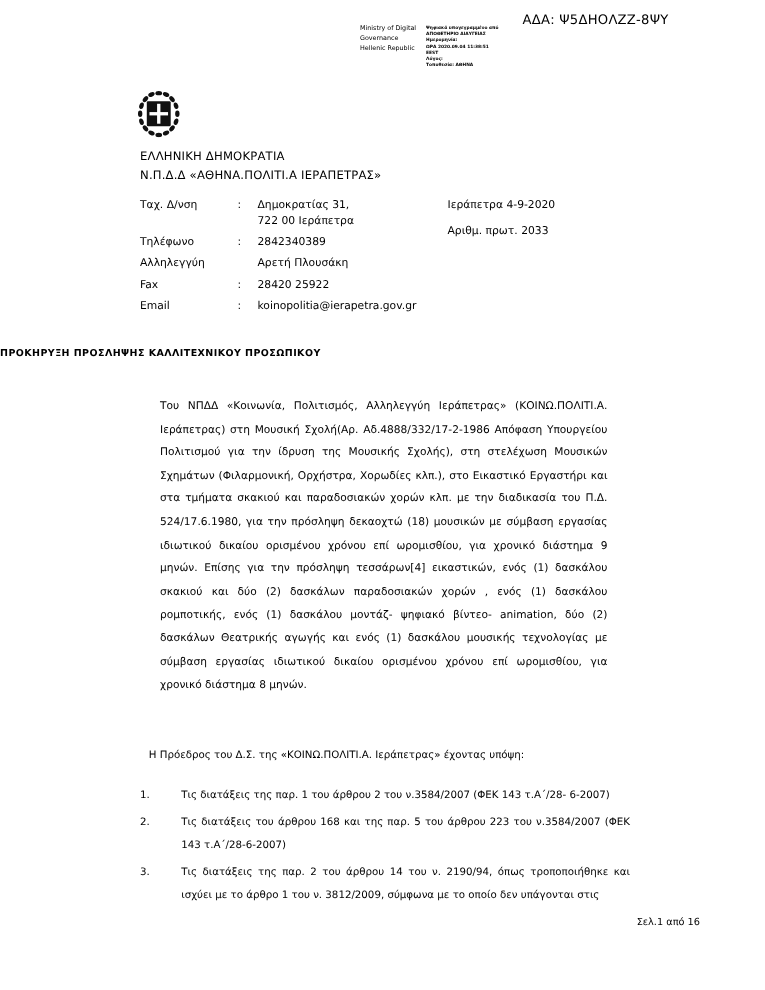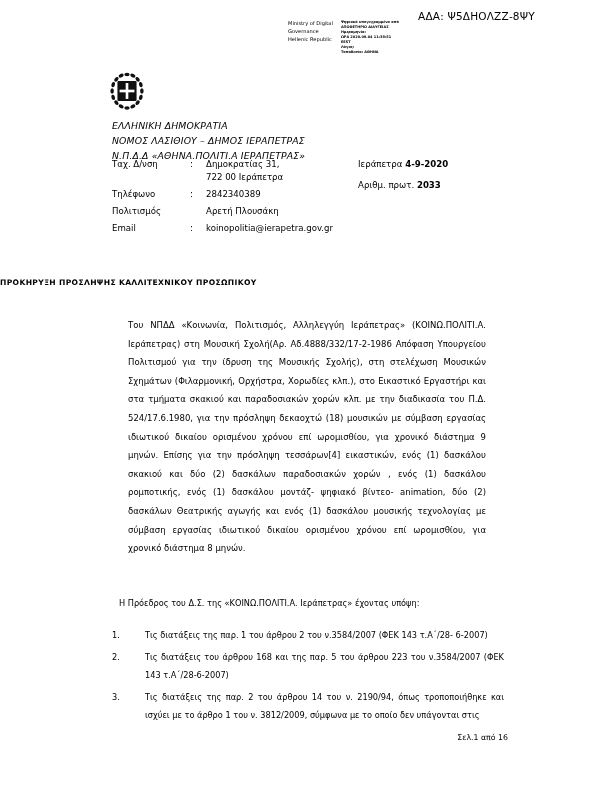--- a/index.html
+++ b/index.html
@@ -74,21 +74,20 @@
 
   
   .authority {
     position: absolute;
     top: 118px;
     left: 112px;
     font-size: 9.3px;
     line-height: 1.62;
     letter-spacing: 0.15px;
     white-space: nowrap;
-    font-style: italic;
   }
   .authority div { margin: 0; }
 
   
   .contact {
     position: absolute;
     top: 160px;
     left: 112px;
     font-size: 8.6px;
     line-height: 1.0;
@@ -112,21 +111,21 @@
   
   .meta {
     position: absolute;
     top: 160px;
     left: 358px;
     font-size: 8.6px;
     line-height: 1.0;
     white-space: nowrap;
   }
   .meta-row { margin-bottom: 12px; }
-  .meta b { font-weight: bold; }
+  .meta b { font-weight: normal; }
 
   
   .doc-title {
     position: absolute;
     top: 278px;
     left: 0;
     width: 612px;
     font-size: 7.6px;
     font-weight: bold;
     letter-spacing: 0.35px;
@@ -177,21 +176,21 @@
     text-align: justify;
   }
 
   
   .footer {
     position: absolute;
     top: 733px;
     left: 0;
     width: 612px;
     text-align: right;
-    padding-right: 104px;
+    padding-right: 52px;
     box-sizing: border-box;
     font-size: 7.8px;
   }
 </style>
 </head>
 <body>
 
 <div class="page">
 
   <div class="top-strip">
@@ -239,44 +238,48 @@
 
         <rect x="14" y="16" width="36" height="38" rx="2"></rect>
         <rect x="29.5" y="20" width="5" height="30" fill="#ffffff"></rect>
         <rect x="18" y="32.5" width="28" height="5" fill="#ffffff"></rect>
       </g>
     </svg>
   </div>
 
   <div class="authority">
     <div>ΕΛΛΗΝΙΚΗ ΔΗΜΟΚΡΑΤΙΑ</div>
-    <div>ΝΟΜΟΣ  ΛΑΣΙΘΙΟΥ – ΔΗΜΟΣ ΙΕΡΑΠΕΤΡΑΣ</div>
     <div>Ν.Π.Δ.Δ  «ΑΘΗΝΑ.ΠΟΛΙΤΙ.Α ΙΕΡΑΠΕΤΡΑΣ»</div>
   </div>
 
   <div class="contact">
     <table>
       <tbody>
         <tr>
           <td class="c-label">Ταχ. Δ/νση</td>
           <td class="c-colon">:</td>
           <td class="c-value">
             <div>Δημοκρατίας 31,</div>
             <div class="c-sub">722 00 Ιεράπετρα</div>
           </td>
         </tr>
         <tr>
           <td class="c-label">Τηλέφωνο</td>
           <td class="c-colon">:</td>
           <td class="c-value">2842340389</td>
         </tr>
         <tr>
-          <td class="c-label">Πολιτισμός</td>
+          <td class="c-label">Αλληλεγγύη</td>
           <td class="c-colon"></td>
           <td class="c-value">Αρετή  Πλουσάκη</td>
+        </tr>
+        <tr>
+          <td class="c-label">Fax</td>
+          <td class="c-colon">:</td>
+          <td class="c-value">28420 25922</td>
         </tr>
         <tr>
           <td class="c-label">Email</td>
           <td class="c-colon">:</td>
           <td class="c-value">koinopolitia@ierapetra.gov.gr</td>
         </tr>
       </tbody>
     </table>
   </div>
 

